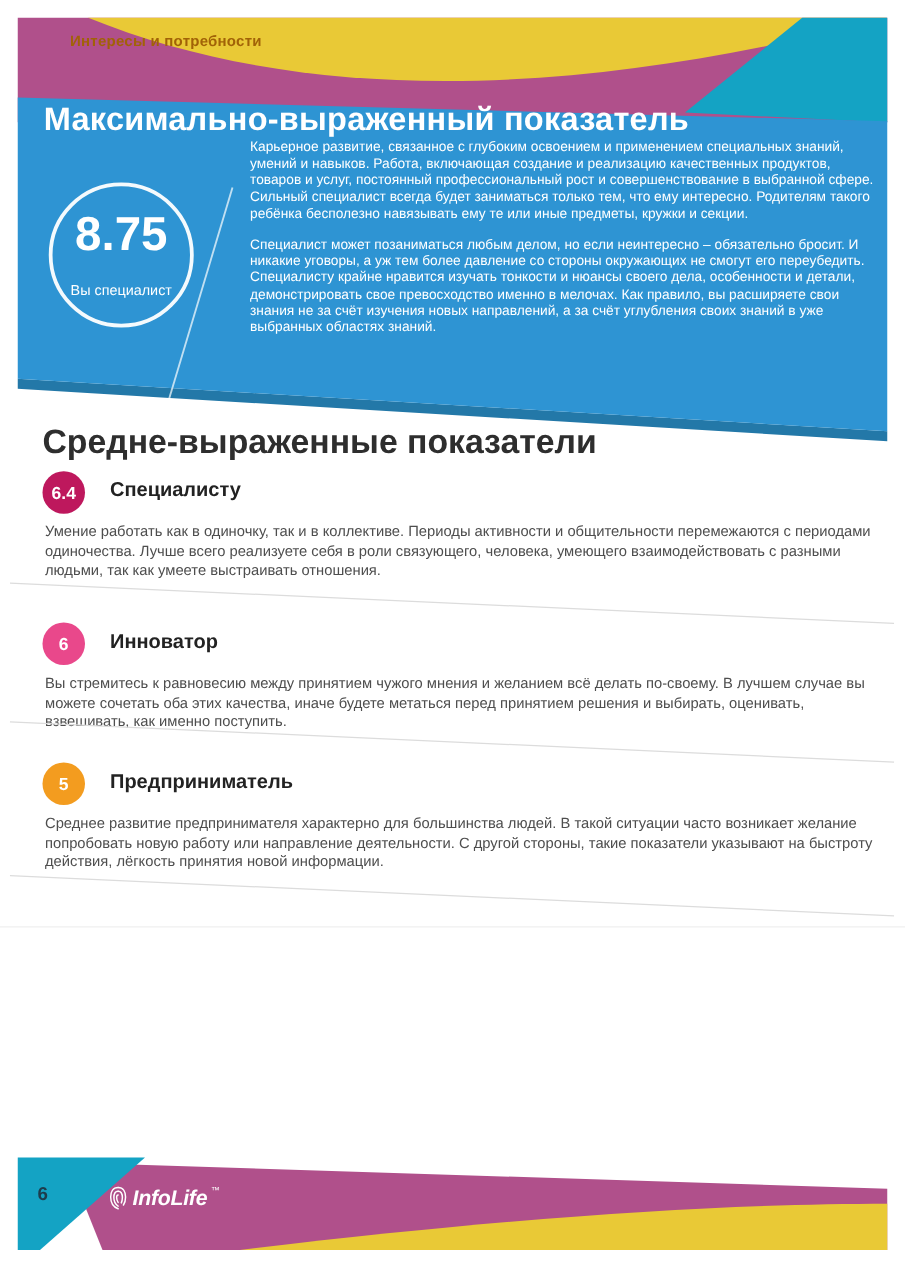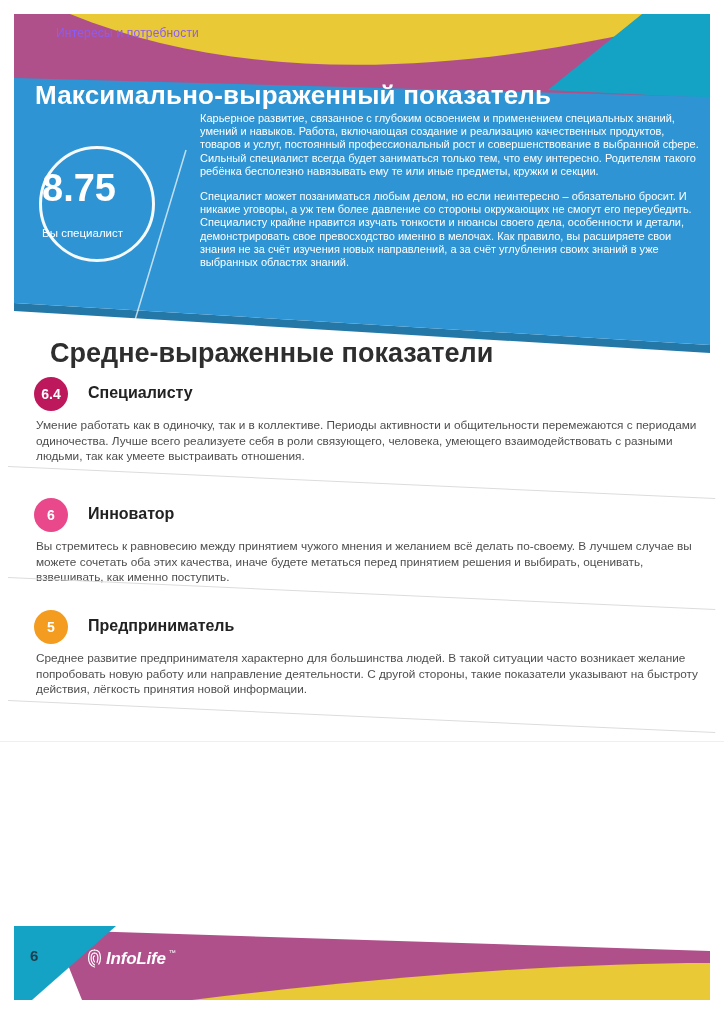--- a/index.html
+++ b/index.html
@@ -1,33 +1,33 @@
 <!DOCTYPE html>
 <html><head>
 <meta charset="utf-8">
 <style>
   html,body { margin:0; padding:0; background:#ffffff; }
   body { width:724px; height:1024px; font-family:"Liberation Sans", sans-serif; }
   .page { position:relative; width:724px; height:1024px; overflow:hidden; background:#ffffff; }
 
   
   .header-deco { position:absolute; left:14px; top:14px; width:696px; height:84px; display:block; }
-  .header-label { position:absolute; left:36px; top:26px; color:#8b5cf6; font-size:12px; font-weight:normal; letter-spacing:0.2px;padding-left:20px; }
+  .header-label { position:absolute; left:36px; top:26px; color:#a16207; font-size:12px; font-weight:bold; letter-spacing:0.2px;padding-left:20px; }
 
   
   .blue-deco { position:absolute; left:14px; top:72px; width:696px; height:290px; display:block; }
   .blue-title { position:absolute; left:35px; top:80px; margin:0; color:#ffffff; font-size:26px; font-weight:700; letter-spacing:0.2px; }
-  .score-circle { position:absolute; left:39px; top:146px; width:110px; height:110px; border:3px solid rgba(255,255,255,0.95); border-radius:50%; display:flex; flex-direction:column; align-items:flex-start; justify-content:center; color:#ffffff; }
+  .score-circle { position:absolute; left:39px; top:146px; width:110px; height:110px; border:3px solid rgba(255,255,255,0.95); border-radius:50%; display:flex; flex-direction:column; align-items:center; justify-content:center; color:#ffffff; }
   .score-value { font-size:38px; font-weight:700; line-height:1; }
   .score-caption { font-size:11.5px; margin-top:20px; }
   .blue-text { position:absolute; left:200px; top:112px; width:500px; color:#ffffff; font-size:11px; line-height:13.2px; }
   .blue-text p { margin:0 0 12px 0; }
 
   
-  .mid-title { position:absolute; left:50px; top:338px; margin:0; font-size:27px; font-weight:700; color:#2e2e2e; }
+  .mid-title { position:absolute; left:34px; top:338px; margin:0; font-size:27px; font-weight:700; color:#2e2e2e; }
   .indicator-item { position:absolute; left:0; width:724px; }
   .item-1 { top:377px; } .item-2 { top:498px; } .item-3 { top:610px; }
   .item-circle { position:absolute; left:34px; top:0; width:34px; height:34px; border-radius:50%; color:#ffffff; font-weight:700; font-size:14px; display:flex; align-items:center; justify-content:center; }
   .c-blue { background:#be185d; } .c-pink { background:#e9488b; } .c-orange { background:#f39c1f; }
   .item-name { position:absolute; left:88px; top:7px; font-size:16px; font-weight:700; color:#222222; }
   .item-desc { position:absolute; left:36px; top:41px; width:678px; font-size:11.8px; line-height:15.6px; color:#4e4e4e; }
 
   .sep { position:absolute; left:8px; width:708px; height:1px; background:#dcdcdc; transform:rotate(2.6deg); transform-origin:0 0; }
   .sep-1 { top:466px; } .sep-2 { top:577px; } .sep-3 { top:700px; }
   .hline { position:absolute; left:0; top:741px; width:724px; height:1px; background:#efefef; }

